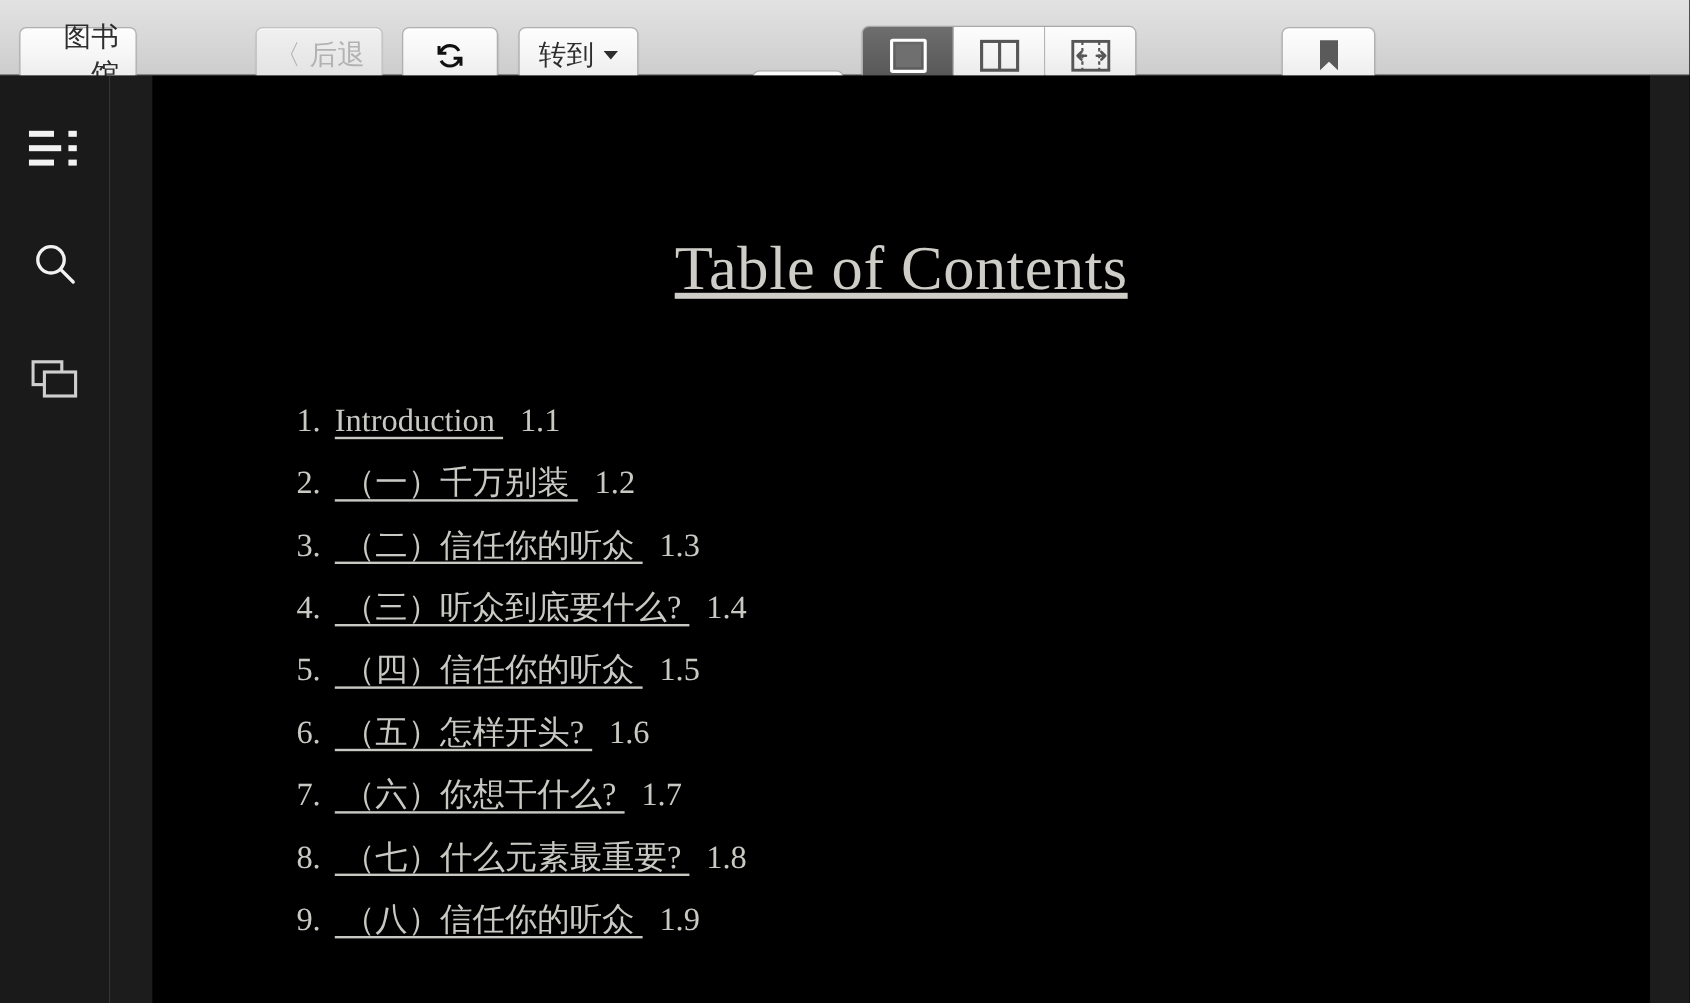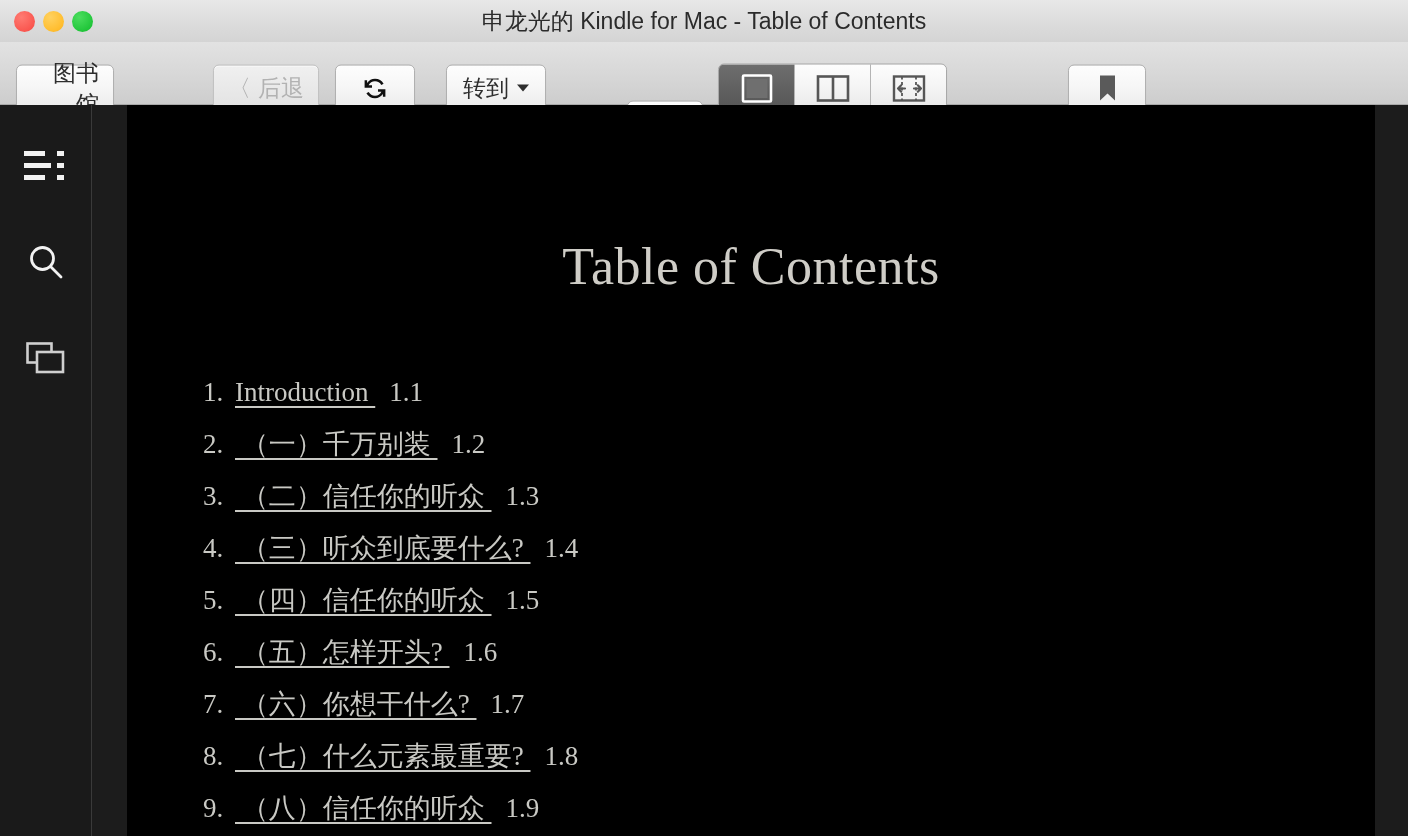--- a/index.html
+++ b/index.html
@@ -94,21 +94,21 @@
   }
   .tb-btn.disabled {
     color: #b2b2b2;
     background: linear-gradient(to bottom, #f0f0f0 0%, #e9e9e9 50%, #e2e2e2 100%);
     border-color: #c2c2c2;
   }
 
   #btn-library  { left: 16px;  width: 98px; text-align: right; }
   #btn-back     { left: 213px; width: 106px; }
   #btn-sync     { left: 335px; width: 80px; }
-  #btn-goto     { left: 446px; width: 100px; }
+  #btn-goto     { left: 432px; width: 100px; }
   #btn-font     { left: 627px; width: 76px; margin-top: 36px; }
   #btn-bookmark { left: 1068px; width: 78px; }
   #btn-notebook { left: 1242px; width: 152px; }
 
   .goto-inner { display: flex; align-items: center; gap: 8px; }
   .chev {
     width: 0; height: 0;
     border-left: 6px solid transparent;
     border-right: 6px solid transparent;
     border-top: 7px solid #2e2e2e;
@@ -216,26 +216,27 @@
   }
 
   .doc-title {
     text-align: center;
     font-size: 52px;
     font-weight: normal;
     color: #cfcdc7;
     margin: 0 0 70px 0;
     letter-spacing: 0.5px;
     font-family: "Liberation Serif", "DejaVu Serif", serif;
+    text-decoration: underline;
   }
 
   ol.toc {
     list-style: none;
     margin: 0;
-    padding: 0 0 0 76px;
+    padding: 0 0 0 120px;
     counter-reset: tocitem;
   }
   ol.toc li {
     counter-increment: tocitem;
     font-size: 27px;
     line-height: 52px;
     color: #c9c9c4;
     white-space: nowrap;
     font-family: "Liberation Serif", "DejaVu Serif", serif;
   }
@@ -255,28 +256,20 @@
   ol.toc li .tnum {
     margin-left: 14px;
     color: #c9c9c4;
   }
 </style>
 </head>
 <body>
 
 <div class="window">
 
-  <div class="titlebar">
-    <div class="traffic-lights">
-      <span class="tl tl-close"></span>
-      <span class="tl tl-min"></span>
-      <span class="tl tl-max"></span>
-    </div>
-    <div class="window-title">申龙光的 Kindle for Mac - Table of Contents</div>
-  </div>
 
   <div class="toolbar">
 
     <div class="tb-btn" id="btn-library">
       <span>图书馆</span>
     </div>
 
     <div class="tb-btn disabled" id="btn-back">
       <span class="back-inner">
         <span class="back-arrow">〈</span>

